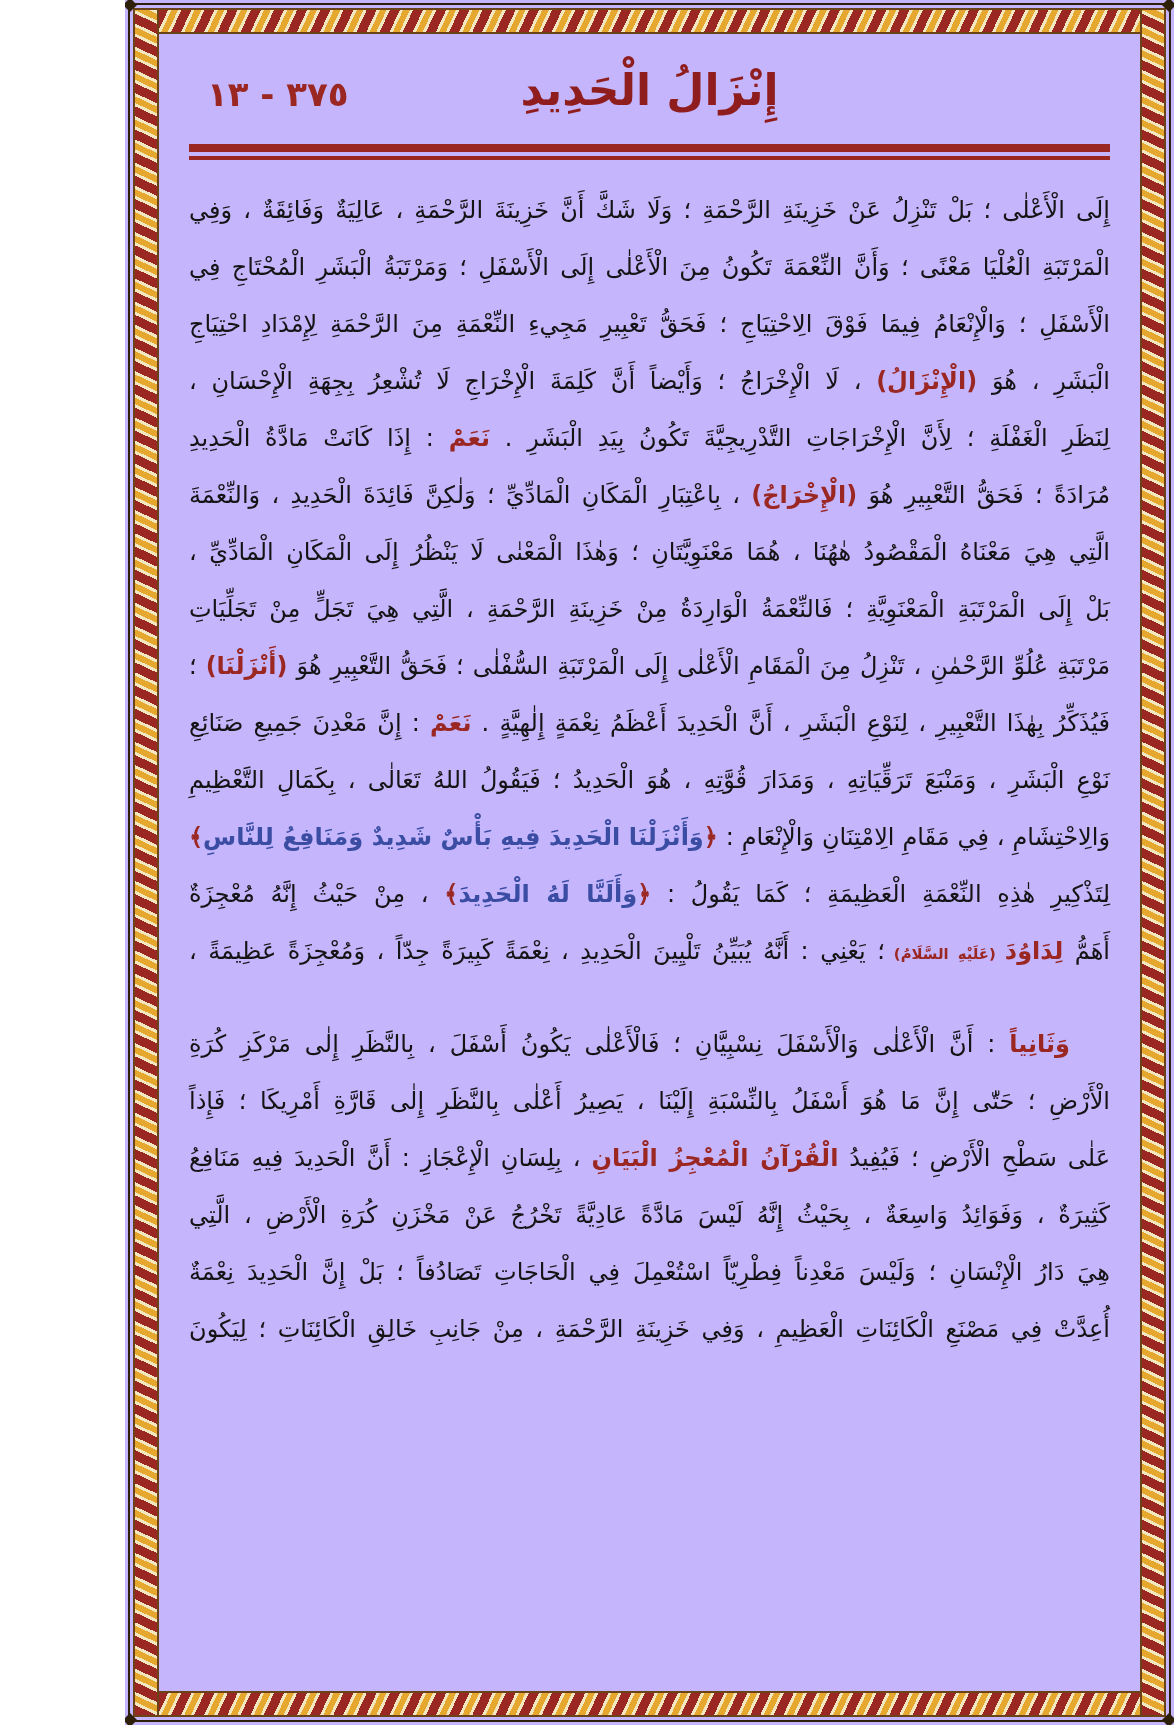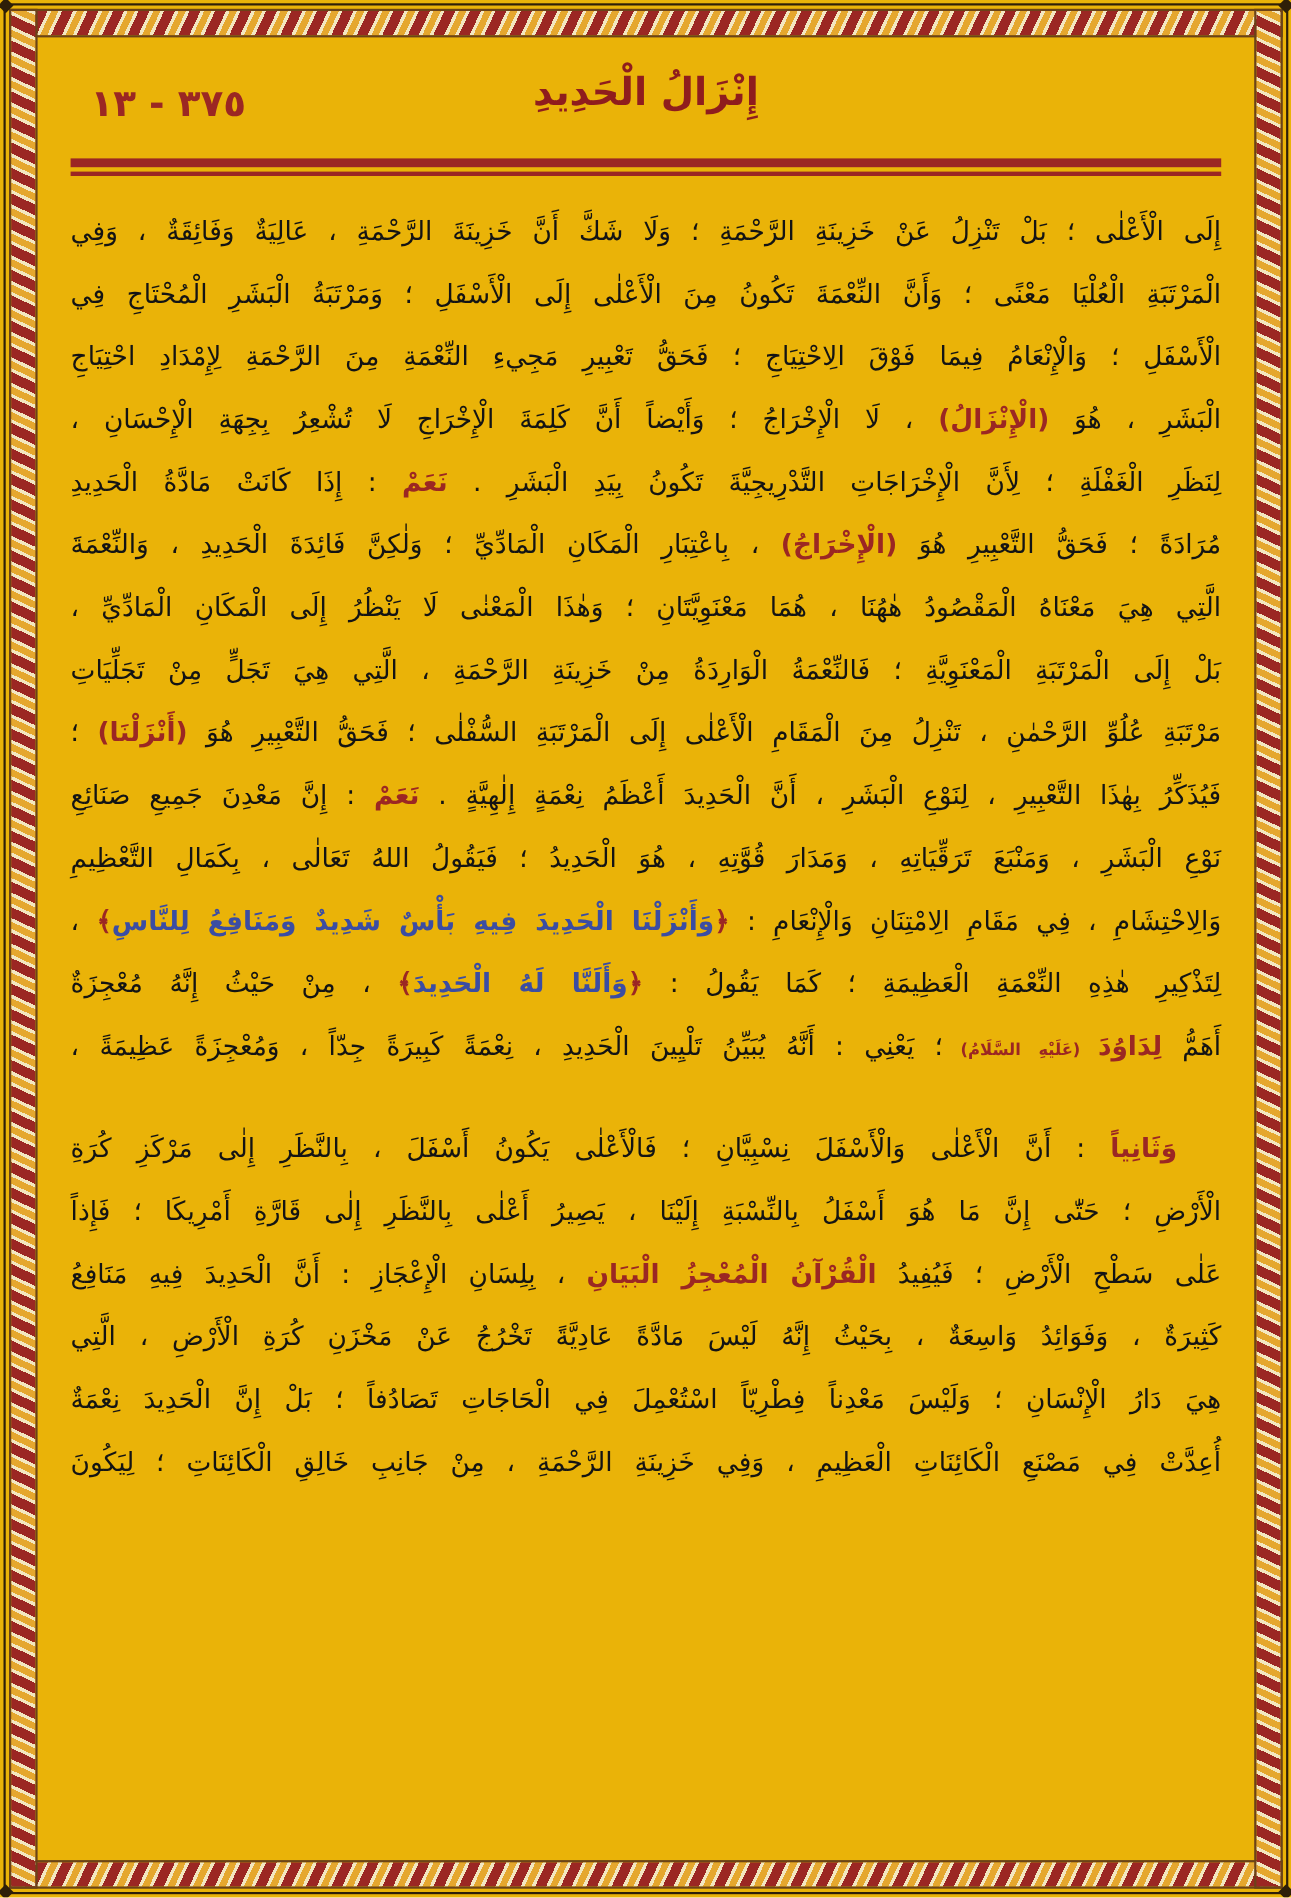--- a/index.html
+++ b/index.html
@@ -1,19 +1,19 @@
 <!DOCTYPE html>
 <html lang="ar" dir="rtl"><head>
 <meta charset="utf-8">
 <style>
   html,body{margin:0;padding:0;background:#ffffff;}
   .page{
     position:relative;
-    width:1174px;height:1725px;
-    background:#eab308;
+    width:1049px;height:1725px;
+    background:#c4b5fd;
     overflow:hidden;
     font-family:"DejaVu Sans",sans-serif;
   }
   
   .hairline-outer{position:absolute;inset:3px;border:2px solid #2e1f08;pointer-events:none;}
   .band{position:absolute;border:2px solid #6b4318;box-sizing:border-box;}
   .band.h{background:repeating-linear-gradient(115deg,#9b2723 0 9px,#f3e7c0 9px 12px,#e5a72e 12px 18px,#f3e7c0 18px 21px);}
   .band.v{background:repeating-linear-gradient(25deg,#9b2723 0 9px,#f3e7c0 9px 12px,#e5a72e 12px 18px,#f3e7c0 18px 21px);}
   .band.top{top:8px;left:8px;right:8px;height:26px;}
   .band.bottom{bottom:8px;left:8px;right:8px;height:26px;}
@@ -25,21 +25,21 @@
   
   .content{position:absolute;top:46px;right:64px;left:64px;bottom:42px;}
   .header{position:relative;height:84px;}
   .page-number{
     position:absolute;left:18px;top:28px;
     direction:ltr;
     color:#9b2723;font-weight:bold;font-size:34px;letter-spacing:2px;
   }
   .page-title{
     text-align:center;
-    color:#8f1d1d;font-weight:bold;font-size:35px;
+    color:#8f1d1d;font-weight:bold;font-size:44px;
     padding-top:18px;
   }
   .header-rule{margin-top:14px;}
   .header-rule .bar-thick{height:8px;background:#9b2723;}
   .header-rule .bar-thin{height:4px;background:#9b2723;margin-top:4px;}
   
   .body-text{
     margin-top:22px;
     direction:rtl;
     color:#141414;

